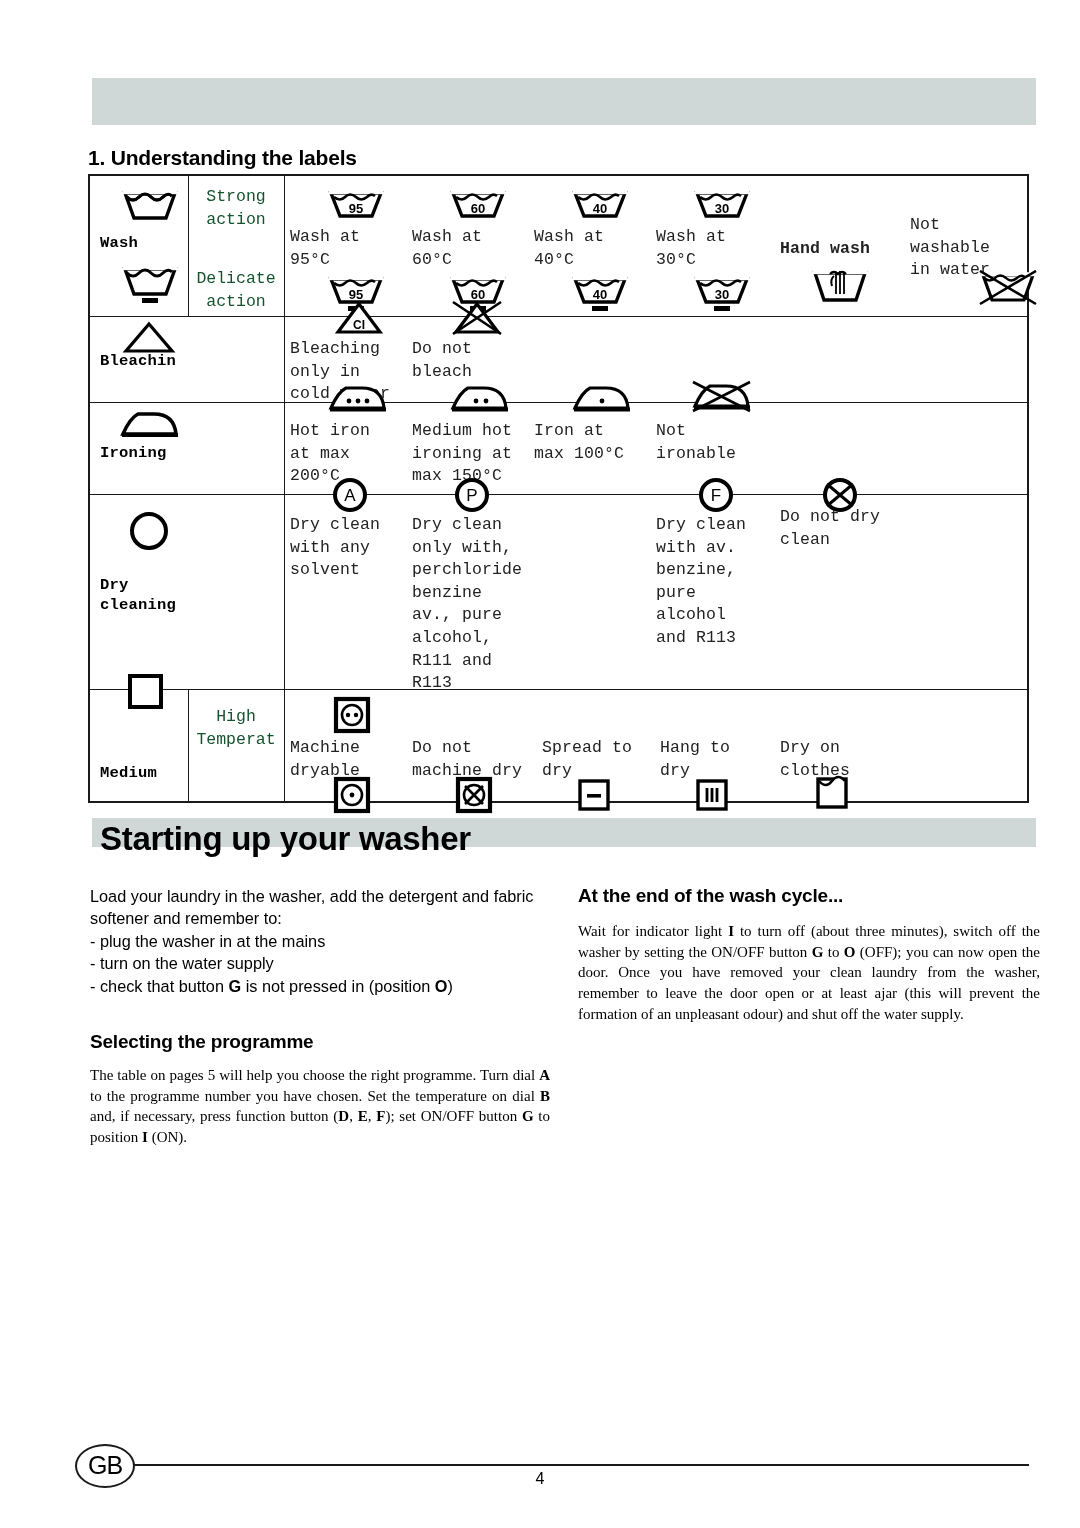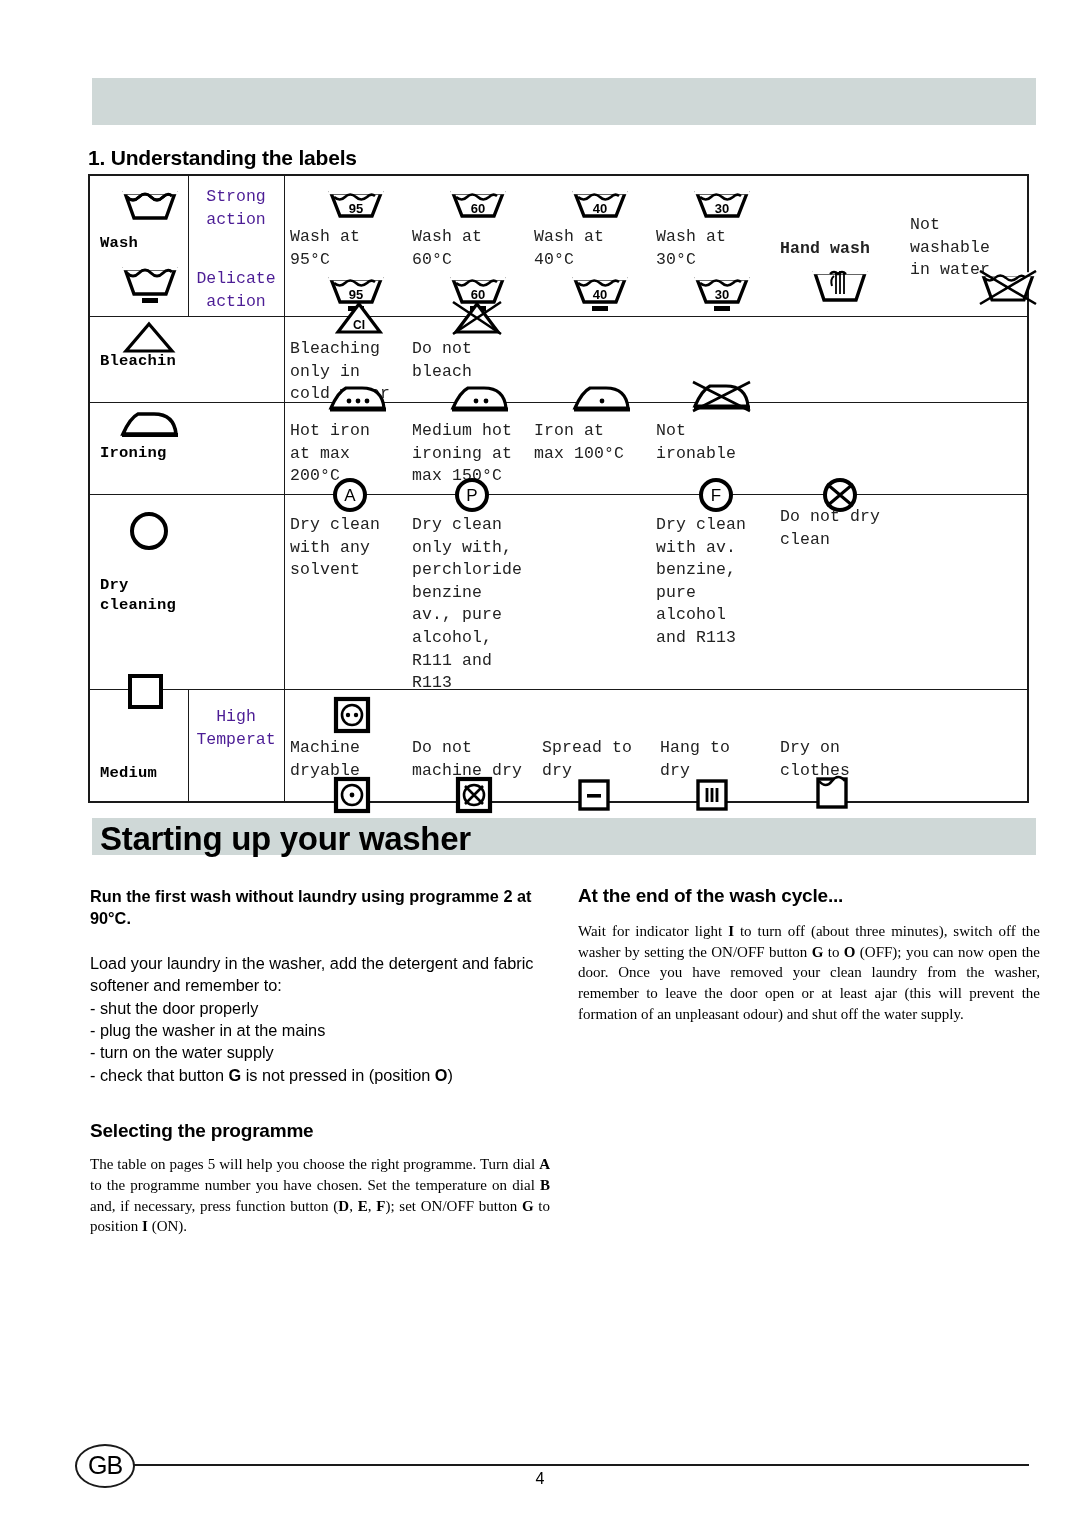--- a/index.html
+++ b/index.html
@@ -42,29 +42,29 @@
   }
   .mono{
     font-family:"Liberation Mono","DejaVu Sans Mono",monospace;
     font-size:16.5px;line-height:1.37;letter-spacing:0.1px;
     color:#222;
     white-space:pre-line;
   }
   .modetxt{
     position:absolute;
     font-family:"Liberation Mono","DejaVu Sans Mono",monospace;
-    font-size:16.5px;line-height:1.37;text-align:center;color:#4c1d95;
+    font-size:16.5px;line-height:1.37;text-align:center;color:#14532d;
     white-space:pre-line;
   }
   .cellblock{position:absolute;}
   .sym{position:absolute;}
 
   
   .title-bar{
-    position:absolute;left:92px;top:818px;width:944px;height:37px;
+    position:absolute;left:92px;top:818px;width:944px;height:29px;
     background:#cfd8d7;
   }
   .title-bar .t{
     position:absolute;left:8px;top:2px;
     font-size:33px;font-weight:bold;letter-spacing:-0.3px;
   }
 
   
   .col-l{position:absolute;left:90px;top:885px;width:460px;}
   .col-r{position:absolute;left:578px;top:885px;width:462px;}
@@ -410,24 +410,22 @@
       </svg>
     </div>
 
   </div>
 
   <div class="title-bar">
     <div class="t">Starting up your washer</div>
   </div>
 
   <div class="col-l">
-    <p class="lead">Run the first wash without laundry using programme 2 at  90°C.</p>
     <p class="body">Load your laundry in the washer, add the detergent and fabric softener and remember to:</p>
     <div class="lines">
-      <div>- shut the door properly</div>
       <div>- plug the washer in at the mains</div>
       <div>- turn on the water supply</div>
       <div><span>- check that button </span><b>G</b><span> is not pressed in (position </span><b>O</b><span>)</span></div>
     </div>
 
     <h3 class="sub2">Selecting the programme</h3>
     <p class="bodyj"><span>The table on pages 5 will help you choose the right programme. Turn dial </span><b>A</b><span> to the programme number you have chosen. Set the temperature on dial </span><b>B</b><span> and, if necessary, press function button (</span><b>D</b><span>, </span><b>E</b><span>, </span><b>F</b><span>); set ON/OFF button </span><b>G</b><span> to position </span><b>I</b><span> (ON).</span></p>
   </div>
 
   <div class="col-r">

